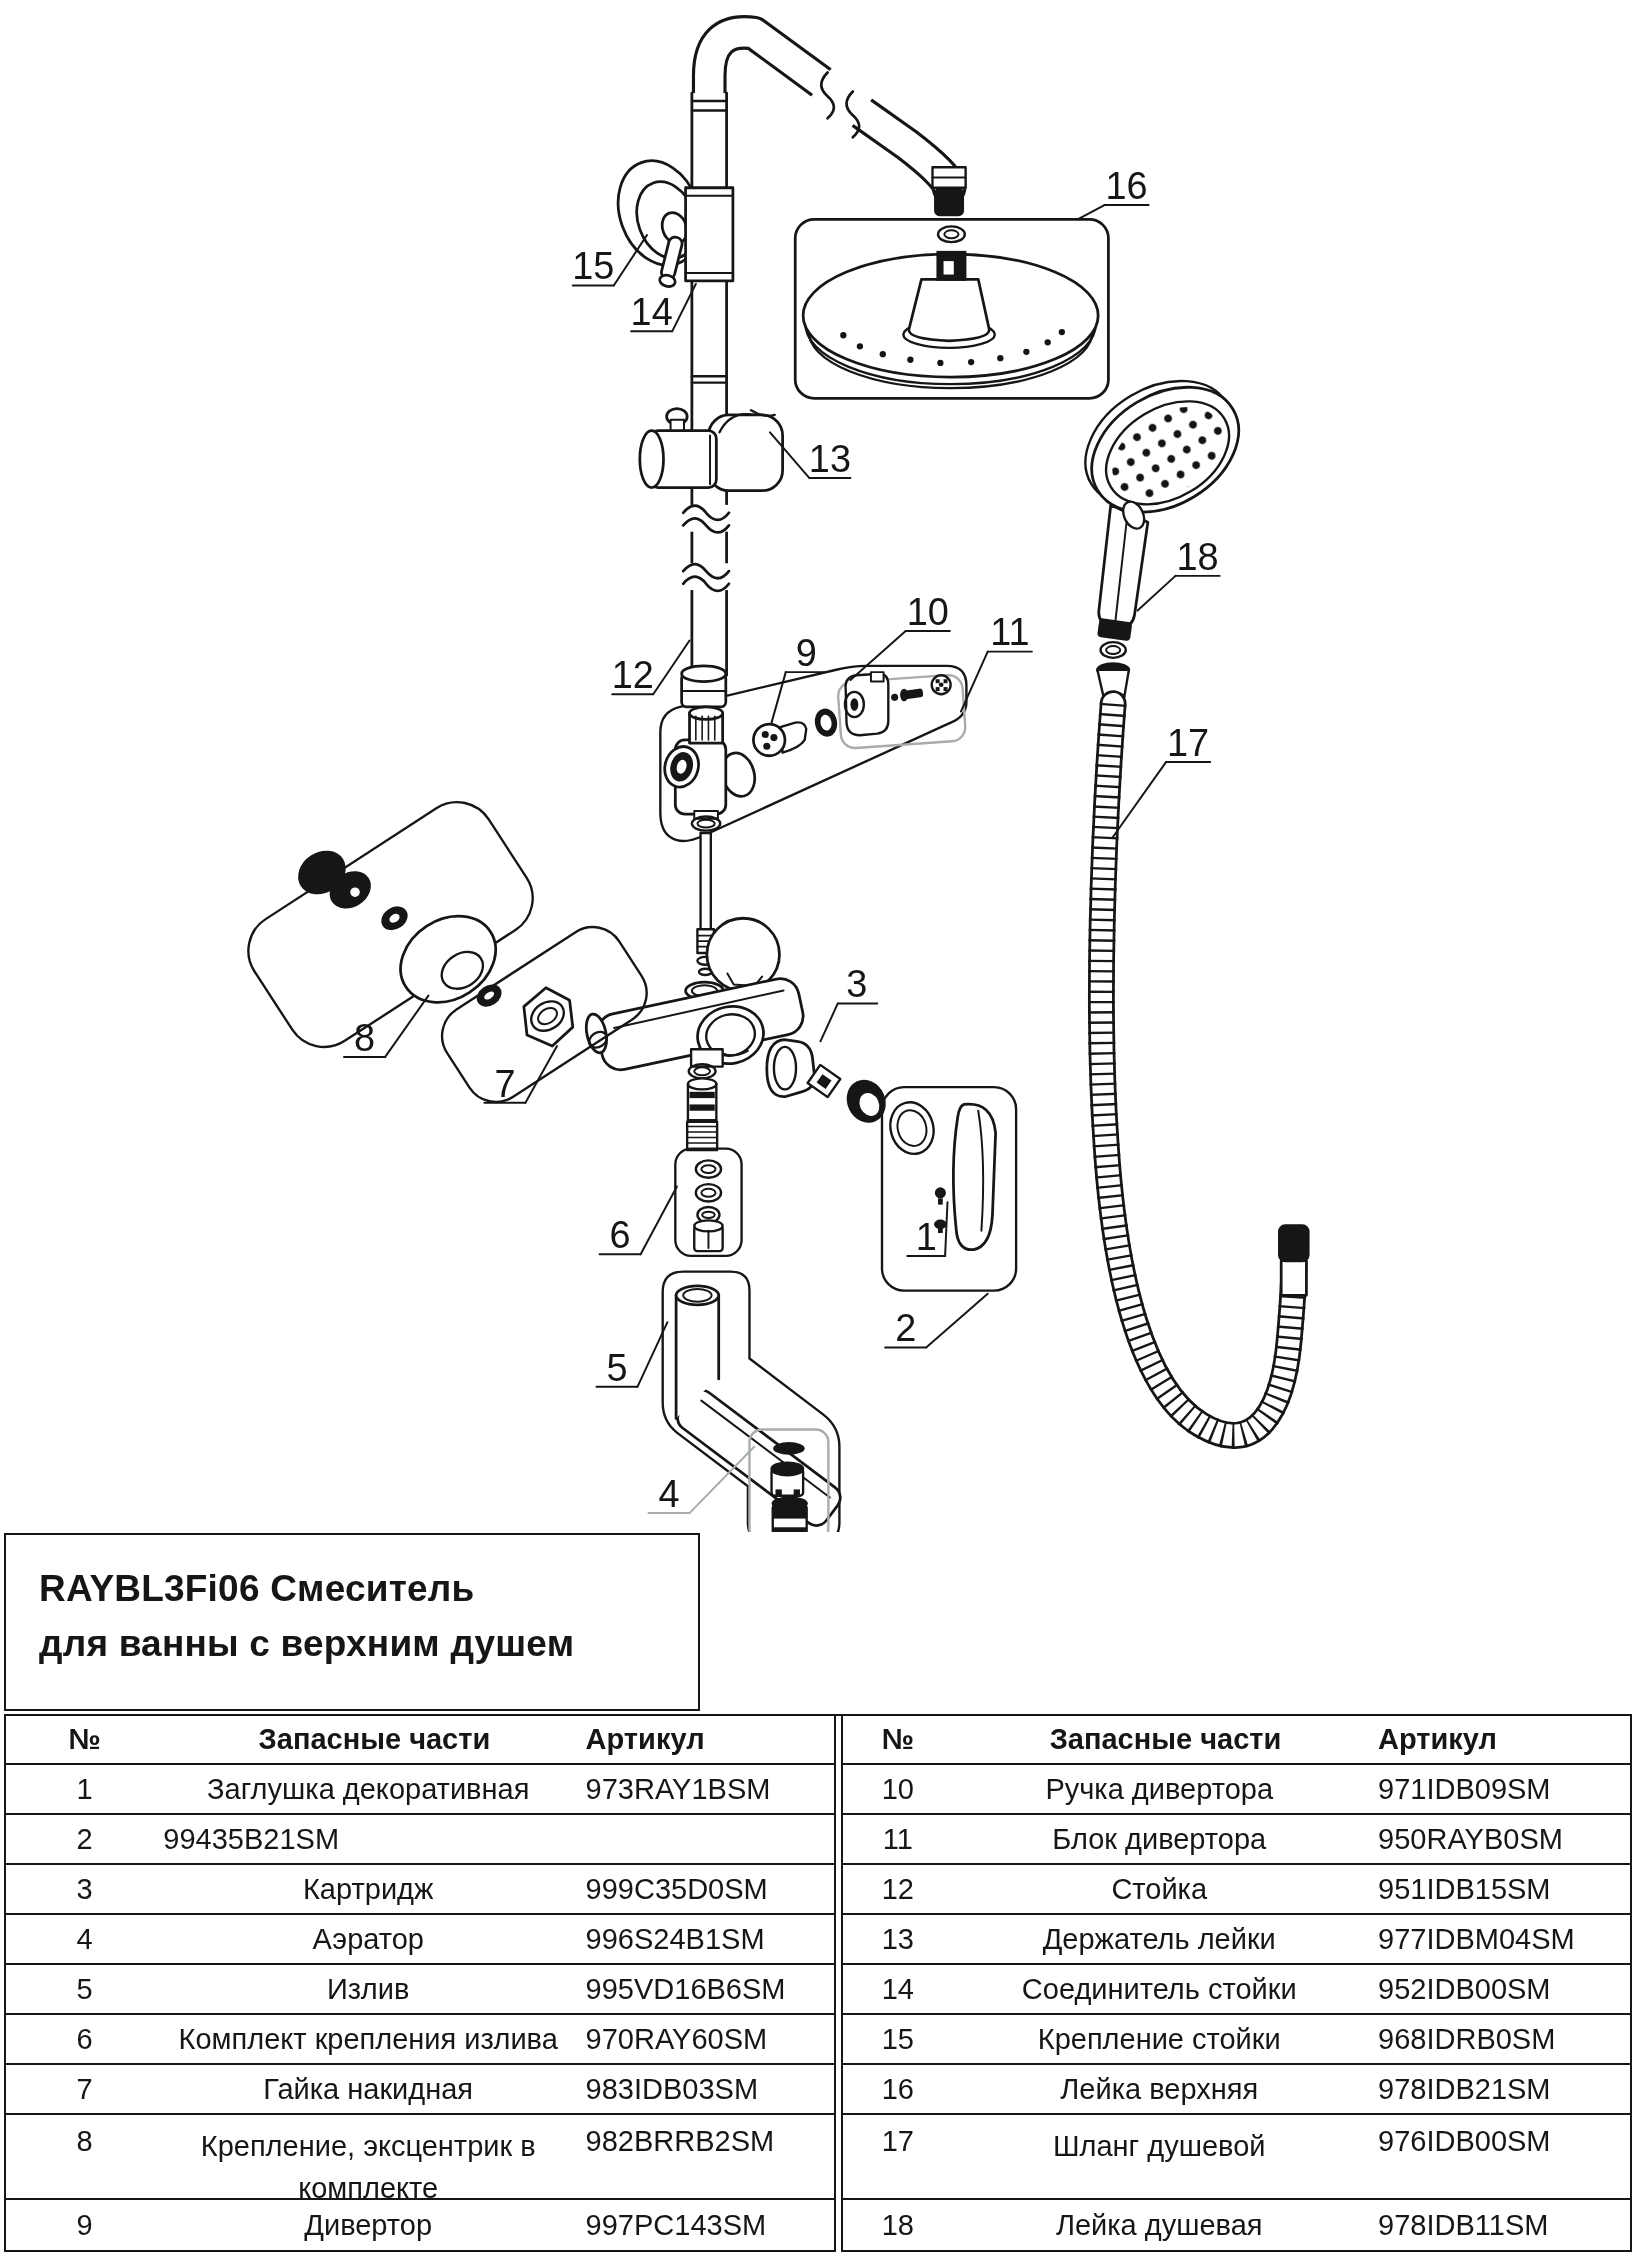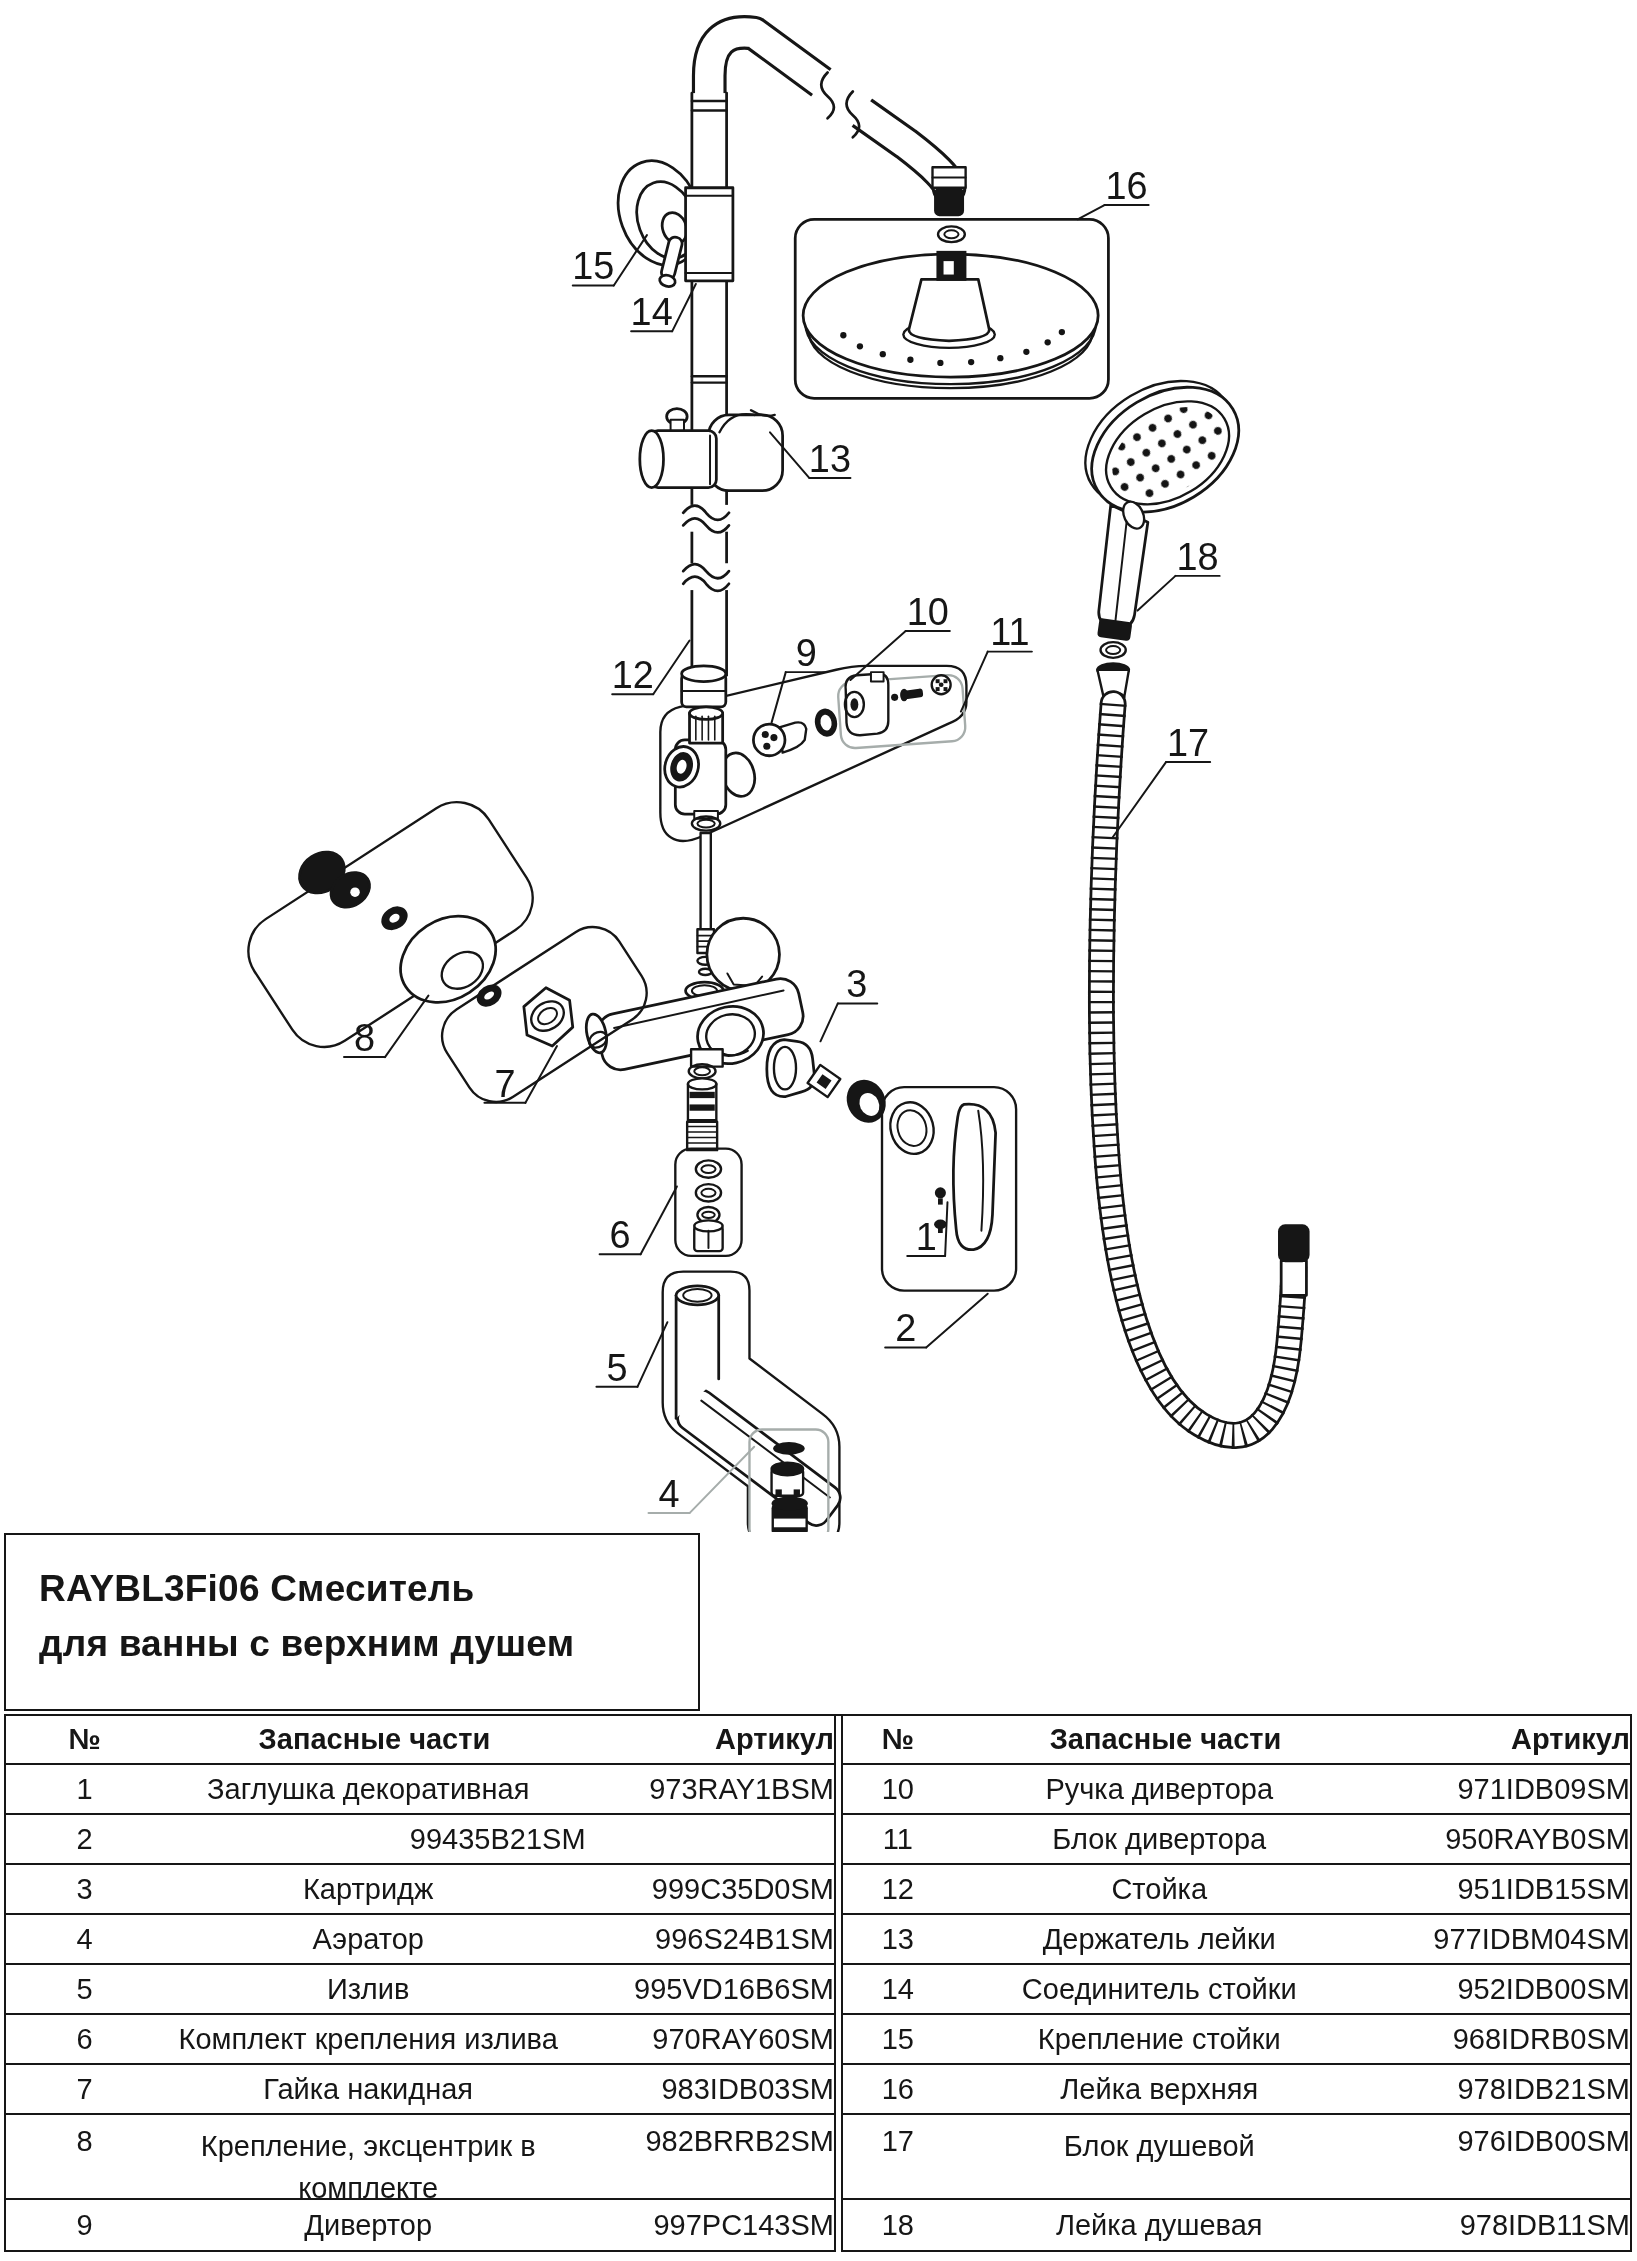--- a/index.html
+++ b/index.html
@@ -19,21 +19,21 @@
   .ptable.rt{flex:1;}
   .prow{display:grid;align-items:center;border-bottom:2.4px solid #161616;box-sizing:border-box;
         font-size:29px;height:50px;}
   .lt .prow{grid-template-columns:19% 51% 30%;}
   .rt .prow{grid-template-columns:14% 54% 32%;}
   .prow.hdr{height:49px;font-weight:bold;}
   .prow.tall{height:85px;align-items:start;padding-top:9.5px;}
   .prow.last{height:52px;}
   .c-no{text-align:center;}
   .c-name{text-align:center;padding-left:8px;padding-right:20.5px;line-height:1.45;}
-  .c-sku{text-align:right;white-space:nowrap;}
+  .c-sku{text-align:left;white-space:nowrap;}
   .prow.hdr .c-name{padding:0;}
 </style>
 </head>
 <body>
 
 <div class="page">
 
   <svg width="1637" height="1532" viewBox="0 0 2075 1942" style="position:absolute;left:0;top:0;" fill="none" stroke-linecap="round" stroke-linejoin="round">
     <defs>
       <pattern id="pdots" width="23" height="23" patternUnits="userSpaceOnUse">
@@ -522,21 +522,21 @@
         <span class="c-name">Крепление стойки</span>
         <span class="c-sku">968IDRB0SM</span>
       </div>
       <div class="prow">
         <span class="c-no">16</span>
         <span class="c-name">Лейка верхняя</span>
         <span class="c-sku">978IDB21SM</span>
       </div>
       <div class="prow tall">
         <span class="c-no">17</span>
-        <span class="c-name">Блок душевой</span>
+        <span class="c-name">Шланг душевой</span>
         <span class="c-sku">976IDB00SM</span>
       </div>
       <div class="prow last">
         <span class="c-no">18</span>
         <span class="c-name">Лейка душевая</span>
         <span class="c-sku">978IDB11SM</span>
       </div>
     </div>
   </div>
 </div>

